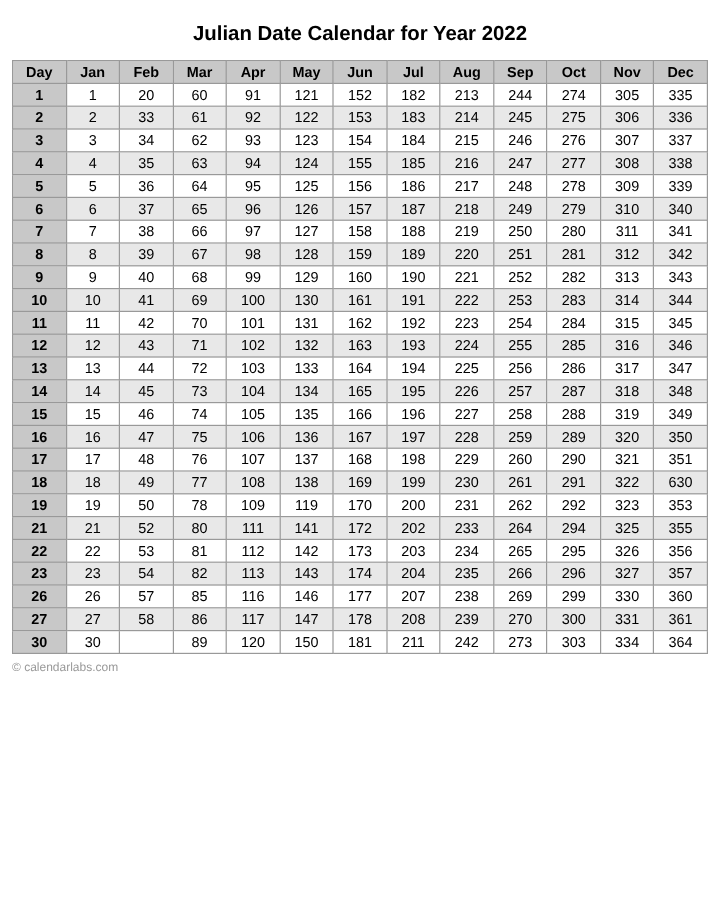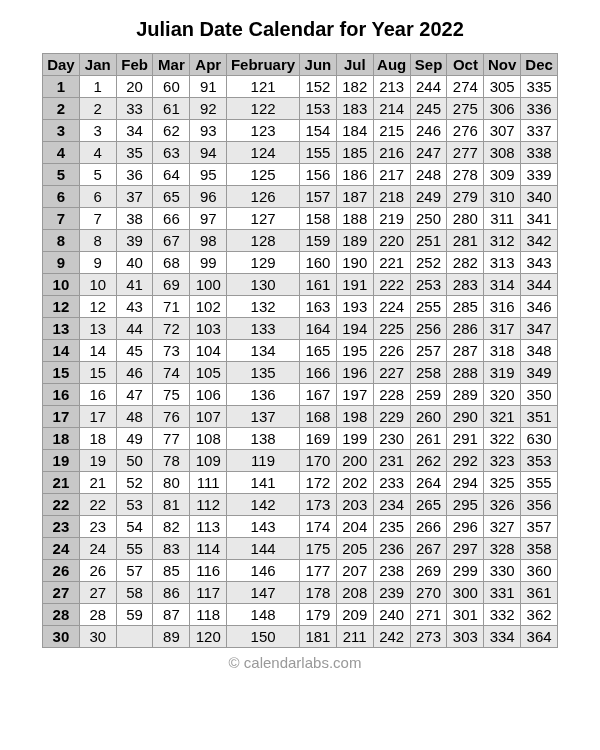--- a/index.html
+++ b/index.html
@@ -7,29 +7,29 @@
       width: 600px;
       height: 750px;
       background: #fff;
       font-family: Arial, sans-serif;
       display: flex;
       flex-direction: column;
       align-items: center;
       padding: 18px 10px 10px 10px;
     }
     h1 {
-      font-size: 20px;
+      font-size: 17px;
       font-weight: bold;
       margin-bottom: 12px;
       color: #000;
     }
     table {
       border-collapse: collapse;
-      width: 516px;
-      font-size: 15px;
+      width: 580px;
+      font-size: 12px;
       border-radius: 30px;
     }
     th, td {
       border: 1px solid #999;
       text-align: center;
       padding: 2px 3px;
       min-width: 36px;
     }
     thead tr th {
       background: #c8c8c8;
@@ -41,41 +41,41 @@
     }
     tbody tr:nth-child(odd) {
       background: #fff;
     }
     tbody tr td:first-child {
       background: #c8c8c8;
       font-weight: bold;
     }
     .footer {
       width: 100%;
-      text-align: center;
-      font-size: 15px;
+      text-align: left;
+      font-size: 10px;
       color: #999;
       margin-top: 6px;
       padding-right: 10px;
     }
   </style>
 </head>
 <body>
 
 <h1>Julian Date Calendar for Year 2022</h1>
 
 <table>
   <thead id="table-head">
   <tr>
         <th>Day</th>
         <th>Jan</th>
         <th>Feb</th>
         <th>Mar</th>
         <th>Apr</th>
-        <th>February</th>
+        <th>May</th>
         <th>Jun</th>
         <th>Jul</th>
         <th>Aug</th>
         <th>Sep</th>
         <th>Oct</th>
         <th>Nov</th>
         <th>Dec</th>
       </tr>
     </thead>
   <tbody id="table-body">
@@ -223,20 +223,35 @@
         <td>130</td>
         <td>161</td>
         <td>191</td>
         <td>222</td>
         <td>253</td>
         <td>283</td>
         <td>314</td>
         <td>344</td>
       </tr>
       <tr>
+        <td>11</td>
+        <td>11</td>
+        <td>42</td>
+        <td>70</td>
+        <td>101</td>
+        <td>131</td>
+        <td>162</td>
+        <td>192</td>
+        <td>223</td>
+        <td>254</td>
+        <td>284</td>
+        <td>315</td>
+        <td>345</td>
+      </tr>
+      <tr>
         <td>12</td>
         <td>12</td>
         <td>43</td>
         <td>71</td>
         <td>102</td>
         <td>132</td>
         <td>163</td>
         <td>193</td>
         <td>224</td>
         <td>255</td>
@@ -388,35 +403,20 @@
         <td>143</td>
         <td>174</td>
         <td>204</td>
         <td>235</td>
         <td>266</td>
         <td>296</td>
         <td>327</td>
         <td>357</td>
       </tr>
       <tr>
-        <td>24</td>
-        <td>24</td>
-        <td>55</td>
-        <td>83</td>
-        <td>114</td>
-        <td>144</td>
-        <td>175</td>
-        <td>205</td>
-        <td>236</td>
-        <td>267</td>
-        <td>297</td>
-        <td>328</td>
-        <td>358</td>
-      </tr>
-      <tr>
         <td>26</td>
         <td>26</td>
         <td>57</td>
         <td>85</td>
         <td>116</td>
         <td>146</td>
         <td>177</td>
         <td>207</td>
         <td>238</td>
         <td>269</td>
@@ -433,35 +433,20 @@
         <td>147</td>
         <td>178</td>
         <td>208</td>
         <td>239</td>
         <td>270</td>
         <td>300</td>
         <td>331</td>
         <td>361</td>
       </tr>
       <tr>
-        <td>28</td>
-        <td>28</td>
-        <td>59</td>
-        <td>87</td>
-        <td>118</td>
-        <td>148</td>
-        <td>179</td>
-        <td>209</td>
-        <td>240</td>
-        <td>271</td>
-        <td>301</td>
-        <td>332</td>
-        <td>362</td>
-      </tr>
-      <tr>
         <td>30</td>
         <td>30</td>
         <td></td>
         <td>89</td>
         <td>120</td>
         <td>150</td>
         <td>181</td>
         <td>211</td>
         <td>242</td>
         <td>273</td>

